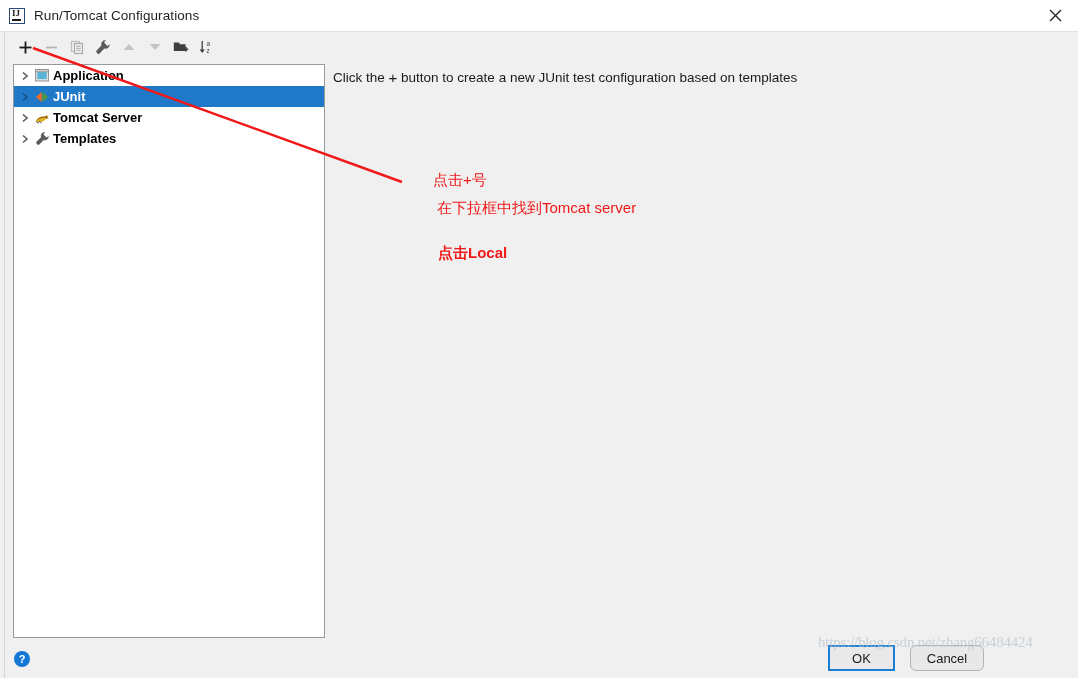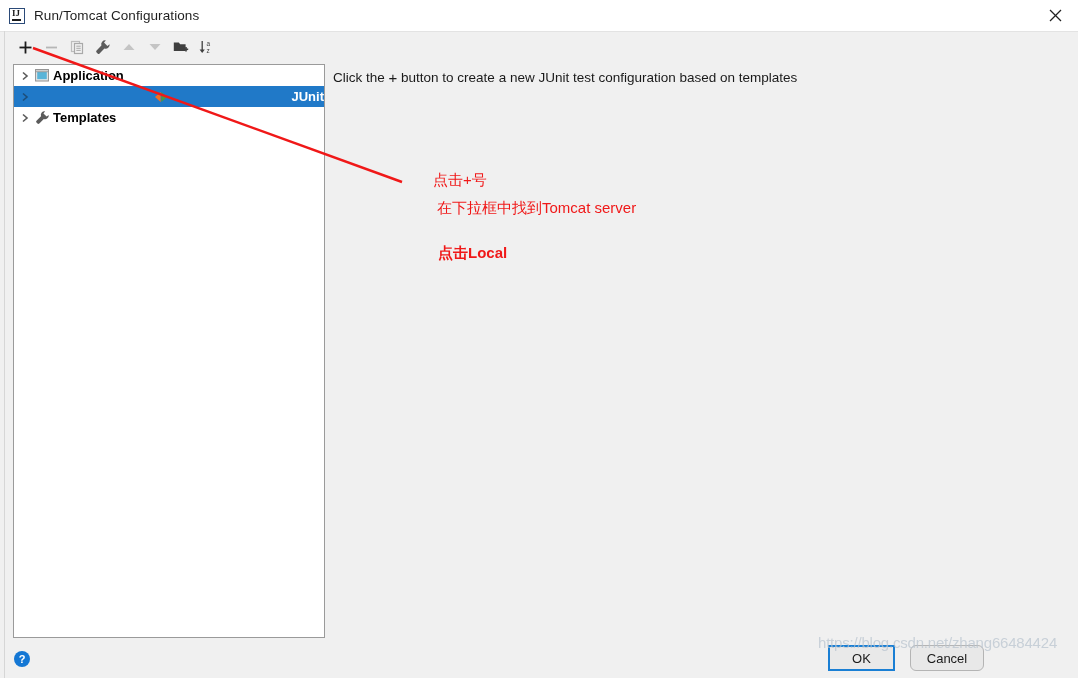--- a/index.html
+++ b/index.html
@@ -122,21 +122,20 @@
     padding-left: 3px;
     box-sizing: border-box;
     cursor: pointer;
     font-size: 13px;
     font-weight: bold;
     color: #000000;
   }
   .tree-row.selected {
     background: #2079c8;
     color: #ffffff;
-    justify-content: space-between;
   }
   .chevron {
     width: 16px;
     flex: 0 0 auto;
     display: flex;
     align-items: center;
     justify-content: center;
   }
   .node-icon {
     width: 18px;
@@ -233,21 +232,21 @@
   .watermark {
     position: absolute;
     left: 818px;
     top: 634px;
     font-size: 15px;
     color: #b9c4cf;
     opacity: 0.72;
     white-space: nowrap;
     letter-spacing: -0.2px;
     pointer-events: none;
-    font-family: Liberation Sans, sans-serif;
+    font-family: Liberation Serif, serif;
   }
 
   
   .edge-line {
     position: absolute;
     left: 4px;
     top: 31px;
     width: 1px;
     height: 647px;
     background: #d6d6d6;
@@ -362,20 +361,36 @@
       </span>
       <span class="node-icon">
         <svg width="14" height="12" viewBox="0 0 14 12">
           <polygon points="6.6,1 6.6,11 1,6" fill="#f26d21"></polygon>
           <polygon points="7.4,1 7.4,11 13,6" fill="#4e9a3e"></polygon>
         </svg>
       </span>
       <span class="node-label">JUnit</span>
     </div>
 
+    <div class="tree-row">
+      <span class="chevron">
+        <svg width="8" height="10" viewBox="0 0 8 10">
+          <polyline points="2,1.5 6,5 2,8.5" fill="none" stroke="#5a5a5a" stroke-width="1.6"></polyline>
+        </svg>
+      </span>
+      <span class="node-icon">
+        <svg width="15" height="13" viewBox="0 0 15 13">
+          <path d="M1 9.5 C3 6.5 6 5 9.5 5.5 L13.5 4 L12.5 6.5 L14 7.5 L11 8 C9 10.5 5 11.5 1 10.5 z" fill="#e0b020"></path>
+          <path d="M2.4 8.8 C4.2 6.9 6.4 6 9 6.3 L11.6 5.2" fill="none" stroke="#6d4d10" stroke-width="0.9"></path>
+          <circle cx="11.6" cy="6.4" r="0.7" fill="#2b2b2b"></circle>
+          <path d="M1 10.6 l3 1.6 M4 10.2 l2.6 2" stroke="#4b4b4b" stroke-width="0.9"></path>
+        </svg>
+      </span>
+      <span class="node-label">Tomcat Server</span>
+    </div>
 
     <div class="tree-row">
       <span class="chevron">
         <svg width="8" height="10" viewBox="0 0 8 10">
           <polyline points="2,1.5 6,5 2,8.5" fill="none" stroke="#5a5a5a" stroke-width="1.6"></polyline>
         </svg>
       </span>
       <span class="node-icon">
         <svg width="15" height="15" viewBox="0 0 16 16">
           <path d="M10.8 1.4a4 4 0 0 0-4.4 5.2L1.6 11.4a1.4 1.4 0 0 0 0 2l1 1a1.4 1.4 0 0 0 2 0l4.8-4.8a4 4 0 0 0 5.2-4.4L12.4 7 9 3.6z" fill="#5b5b5b"></path>

